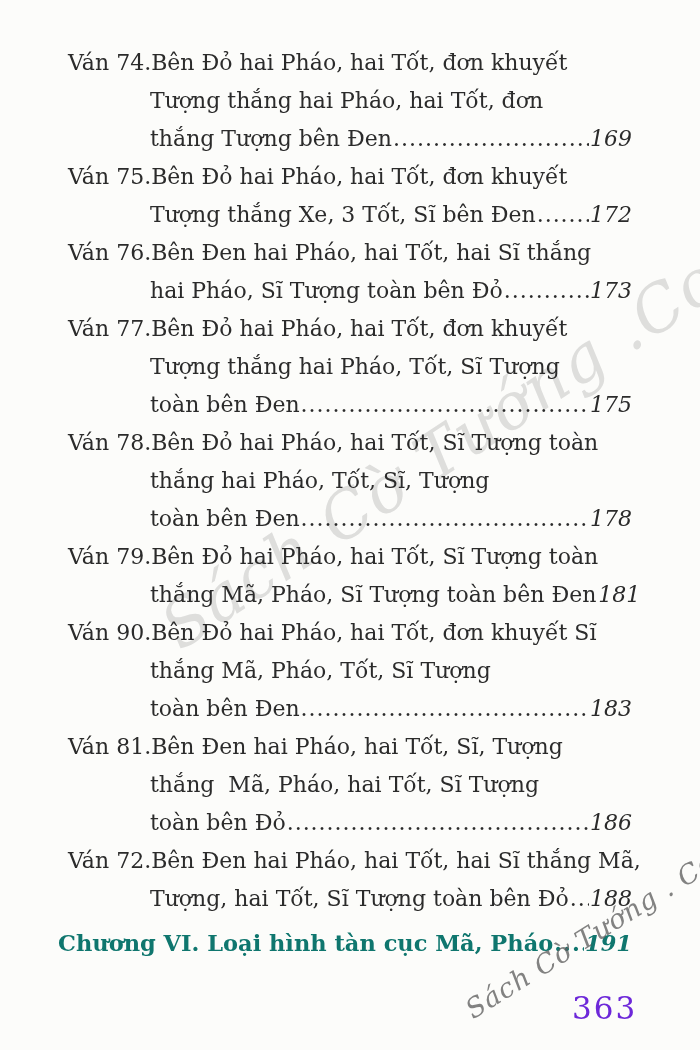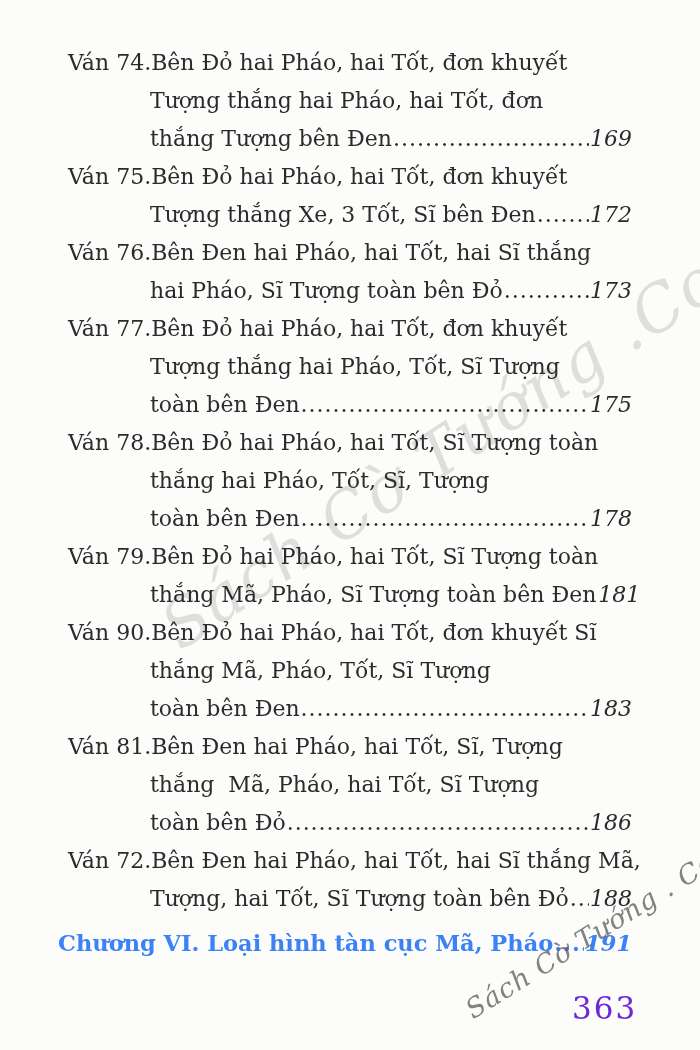--- a/index.html
+++ b/index.html
@@ -20,21 +20,21 @@
   .line .label{flex:none;min-width:79px;}
   .line.cont{padding-left:82px;}
   .line .txt{flex:none;}
   .leader{
     flex:1 1 auto;min-width:0;overflow:hidden;
     white-space:nowrap;letter-spacing:1px;
     margin:0 1px;
   }
   .pagenum{flex:none;font-style:italic;}
   .chapter{
-    font-weight:bold;color:#3b82f6;
+    font-weight:bold;color:#0f766e;
     margin-left:-10px;margin-top:6px;
     font-size:22.5px;
     text-align:center;
   }
   .wm-center{
     position:absolute;left:168px;top:596px;width:620px;
     transform:rotate(-33.5deg);transform-origin:left center;
     font-size:64px;font-style:italic;font-family:"DejaVu Serif",serif;
     color:rgba(145,145,145,0.28);
     letter-spacing:2px;white-space:nowrap;

